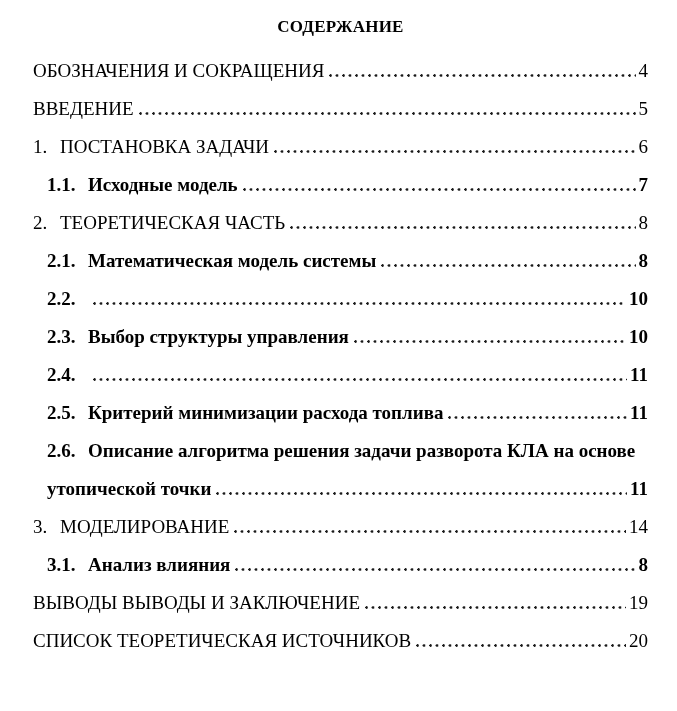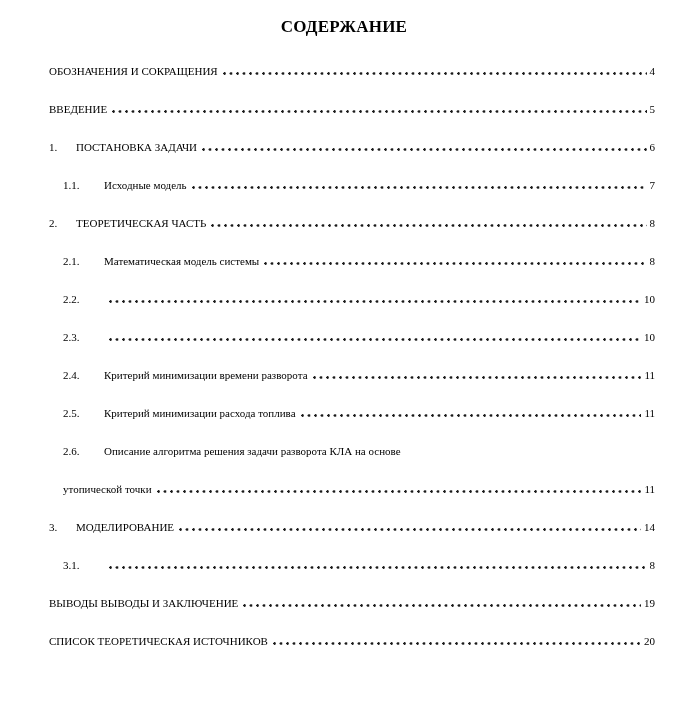--- a/index.html
+++ b/index.html
@@ -4,48 +4,47 @@
 <style>
   * { margin: 0; padding: 0; box-sizing: border-box; }
   html, body { background: #ffffff; }
   body { font-family: "Liberation Serif", "DejaVu Serif", serif; color: #000; }
 
   .doc-page {
     width: 677px;
     height: 711px;
     margin: 0 auto;
     background: #fff;
-    padding: 14px 22px 0 33px;
+    padding: 14px 29px 0 33px;
     overflow: hidden;
     border-radius: 8px;
   }
 
   .toc-title {
     text-align: center;
     font-weight: 700;
     font-size: 17px;
     line-height: 26px;
     margin-bottom: 12px;
     letter-spacing: 0.2px;
   }
 
   .toc-list { width: 100%; }
 
   .toc-entry {
     display: flex;
     align-items: baseline;
-    font-size: 11px;
+    font-size: 19px;
     line-height: 38px;
     white-space: nowrap;
-    margin-left: 16px;
   }
 
   .toc-num { flex: 0 0 auto; }
   .level-1 > .toc-num { width: 27px; }
-  .level-2 { padding-left: 14px; }
+  .level-2 { padding-left: 14px; font-weight: bold; }
   .level-2 > .toc-num { width: 41px; }
   .wrap-cont { padding-left: 14px; }
 
   .toc-label { flex: 0 0 auto; }
 
   .toc-leader {
     flex: 1 1 auto;
     min-width: 12px;
     height: 3px;
     margin: 0 3px 0 5px;
@@ -106,27 +105,27 @@
   </div>
 
   <div class="toc-entry level-2">
     <span class="toc-num">2.2.</span>
     <span class="toc-leader"></span>
     <span class="toc-page">10</span>
   </div>
 
   <div class="toc-entry level-2">
     <span class="toc-num">2.3.</span>
+    <span class="toc-label">Выбор структуры управления</span>
     <span class="toc-leader"></span>
     <span class="toc-page">10</span>
   </div>
 
   <div class="toc-entry level-2">
     <span class="toc-num">2.4.</span>
-    <span class="toc-label">Критерий минимизации времени разворота</span>
     <span class="toc-leader"></span>
     <span class="toc-page">11</span>
   </div>
 
   <div class="toc-entry level-2">
     <span class="toc-num">2.5.</span>
     <span class="toc-label">Критерий минимизации расхода топлива</span>
     <span class="toc-leader"></span>
     <span class="toc-page">11</span>
   </div>
@@ -146,20 +145,21 @@
 
   <div class="toc-entry level-1">
     <span class="toc-num">3.</span>
     <span class="toc-label">МОДЕЛИРОВАНИЕ</span>
     <span class="toc-leader"></span>
     <span class="toc-page">14</span>
   </div>
 
   <div class="toc-entry level-2">
     <span class="toc-num">3.1.</span>
+    <span class="toc-label">Анализ влияния</span>
     <span class="toc-leader"></span>
     <span class="toc-page">8</span>
   </div>
 
   <div class="toc-entry level-0">
     <span class="toc-num"></span>
     <span class="toc-label">ВЫВОДЫ ВЫВОДЫ И ЗАКЛЮЧЕНИЕ</span>
     <span class="toc-leader"></span>
     <span class="toc-page">19</span>
   </div>

